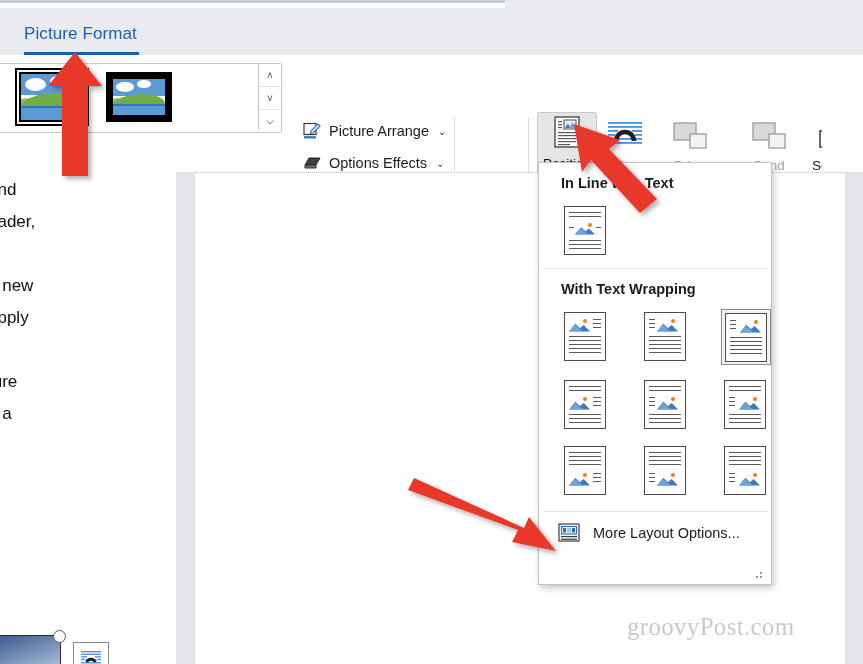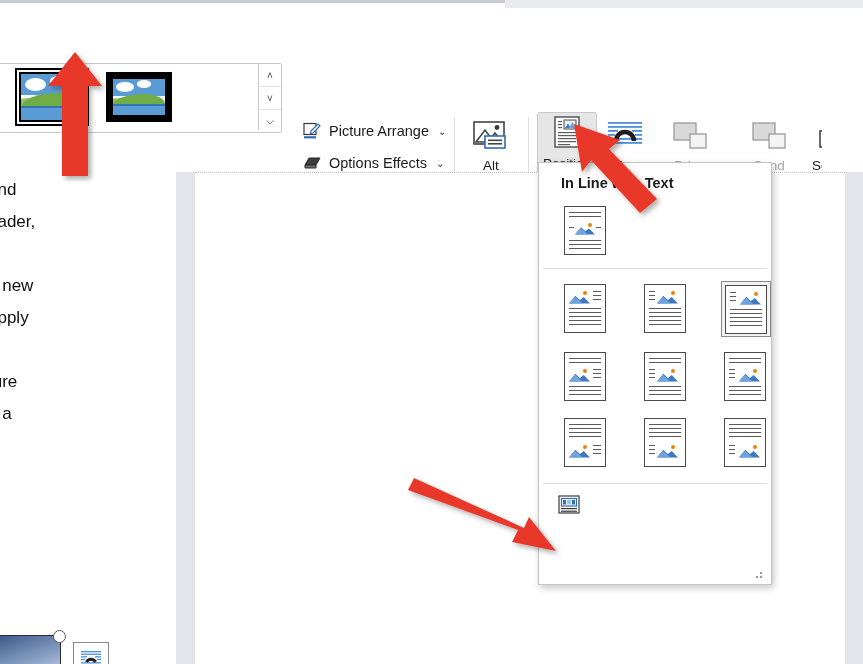--- a/index.html
+++ b/index.html
@@ -125,20 +125,24 @@
 </style>
 </head>
 <body>
 
 <div id="root">
 
   <div class="topstrip">
     <div class="rightdark"></div>
   </div>
 
+  <div class="ribbontabs">
+    <div class="tab-active">Picture Format</div>
+    <div class="tab-underline"></div>
+  </div>
 
   <div class="ribbon">
 
     <div class="gallery">
 
       <div class="thumb th3">
         <div class="pic">
           <div class="sky"></div>
           <div class="cloud" style="left:6%;top:8%;width:34%;height:28%;"></div>
           <div class="cloud" style="left:46%;top:4%;width:28%;height:22%;"></div>
@@ -209,34 +213,20 @@
       </div>
     </div>
 
     <div class="sep" style="left:454px;"></div>
     <div class="sep" style="left:528px;"></div>
 
     <div class="dlg-launcher">⬎</div>
     <div class="group-label lbl-access">Accessibility</div>
     <div class="group-label lbl-arrange">Arrange</div>
 
-    <div class="bigbtn" style="left:461px;">
-      <div class="bi">
-        <svg width="42" height="36" viewBox="0 0 42 36">
-          <rect x="4" y="3" width="30" height="22" fill="#fff" stroke="#444" stroke-width="1.6"></rect>
-          <path d="M6 23 L15 11 L21 19 L25 14 L32 23 Z" fill="#fff" stroke="#444" stroke-width="1.6"></path>
-          <circle cx="27" cy="8.5" r="2.4" fill="#3a3a3a"></circle>
-          <rect x="15" y="17" width="20" height="12" fill="#fff" stroke="#2f6fb5" stroke-width="1.6"></rect>
-          <rect x="18" y="20.5" width="14" height="1.6" fill="#444"></rect>
-          <rect x="18" y="24" width="14" height="1.6" fill="#444"></rect>
-        </svg>
-      </div>
-      <div>Alt</div>
-      <div>Text</div>
-    </div>
 
     <div class="bigbtn pressed" style="left:537px;top:57px;width:58px;height:92px;">
       <div class="bi">
         <svg width="38" height="38" viewBox="0 0 38 38">
           <rect x="7" y="2" width="24" height="30" fill="#fff" stroke="#4a4a4a" stroke-width="1.4"></rect>
           <rect x="16" y="5" width="12" height="9" fill="#e9eef5" stroke="#4a4a4a" stroke-width="1"></rect>
           <path d="M17 13 L20 8.5 L22.5 13 Z" fill="#3f78c0"></path>
           <path d="M21 13 L24.5 7 L27.5 13 Z" fill="#6fa3dd"></path>
           <g fill="#5b5b5b">
             <rect x="10" y="6" width="4" height="1.2"></rect>
@@ -400,20 +390,21 @@
           <span class="ln" style="left:31px;top:20px;width:5px;"></span>
           <span class="ln" style="left:4px;top:33px;width:32px;"></span>
           <span class="ln" style="left:4px;top:37px;width:32px;"></span>
           <span class="ln" style="left:4px;top:41px;width:32px;"></span>
         </div>
       </div>
     </div>
 
     <div class="dd-divider"></div>
 
+    <div class="dd-head" style="margin-top:12px;">With Text Wrapping</div>
 
     <div class="dd-row">
       <div class="dd-cell">
         <div class="mini">
           <div class="mimg" style="left:4px;top:4px;width:21px;height:15px;">
             <div class="msky"></div>
               <div class="mmt"></div>
               <div class="mmt2"></div>
             <span class="msun" style="right:3px;top:2px;"></span>
           </div>
@@ -585,20 +576,21 @@
           <rect x="4.5" y="4.5" width="15" height="7.5" fill="#ffffff" stroke="#2f6fb5" stroke-width="1.2"></rect>
           <rect x="6" y="6" width="3" height="4.5" fill="#2f6fb5"></rect>
           <rect x="15" y="6" width="3" height="4.5" fill="#2f6fb5"></rect>
           <rect x="10" y="6" width="4" height="4.5" fill="#9dc3e6"></rect>
           <g fill="#3a3a3a">
             <rect x="4" y="14" width="16" height="1.2"></rect>
             <rect x="4" y="16.6" width="16" height="1.2"></rect>
           </g>
         </svg>
       </span>
+      <span>More Layout Options...</span>
     </div>
 
     <div class="grip">
       <i style="left:0;top:6px;"></i>
         <i style="left:4px;top:6px;"></i>
       <i style="left:4px;top:2px;"></i>
     </div>
   </div>
 
   <svg class="arrow" style="left:0;top:0;width:863px;height:664px;">
@@ -614,14 +606,15 @@
 
     <g filter="url(#sh)">
       <path d="M640 213 L591 160 L582 172 L574 124 L620 140 L609 149 L657 199 Z" fill="#e8372c"></path>
     </g>
 
     <g filter="url(#sh)">
       <path d="M408 490 L518 530 L512 542 L556 551 L529 517 L524 528 L414 478 Z" fill="#e8372c"></path>
     </g>
   </svg>
 
+  <div class="watermark">groovyPost.com</div>
 
 </div>
 
 </body></html>

